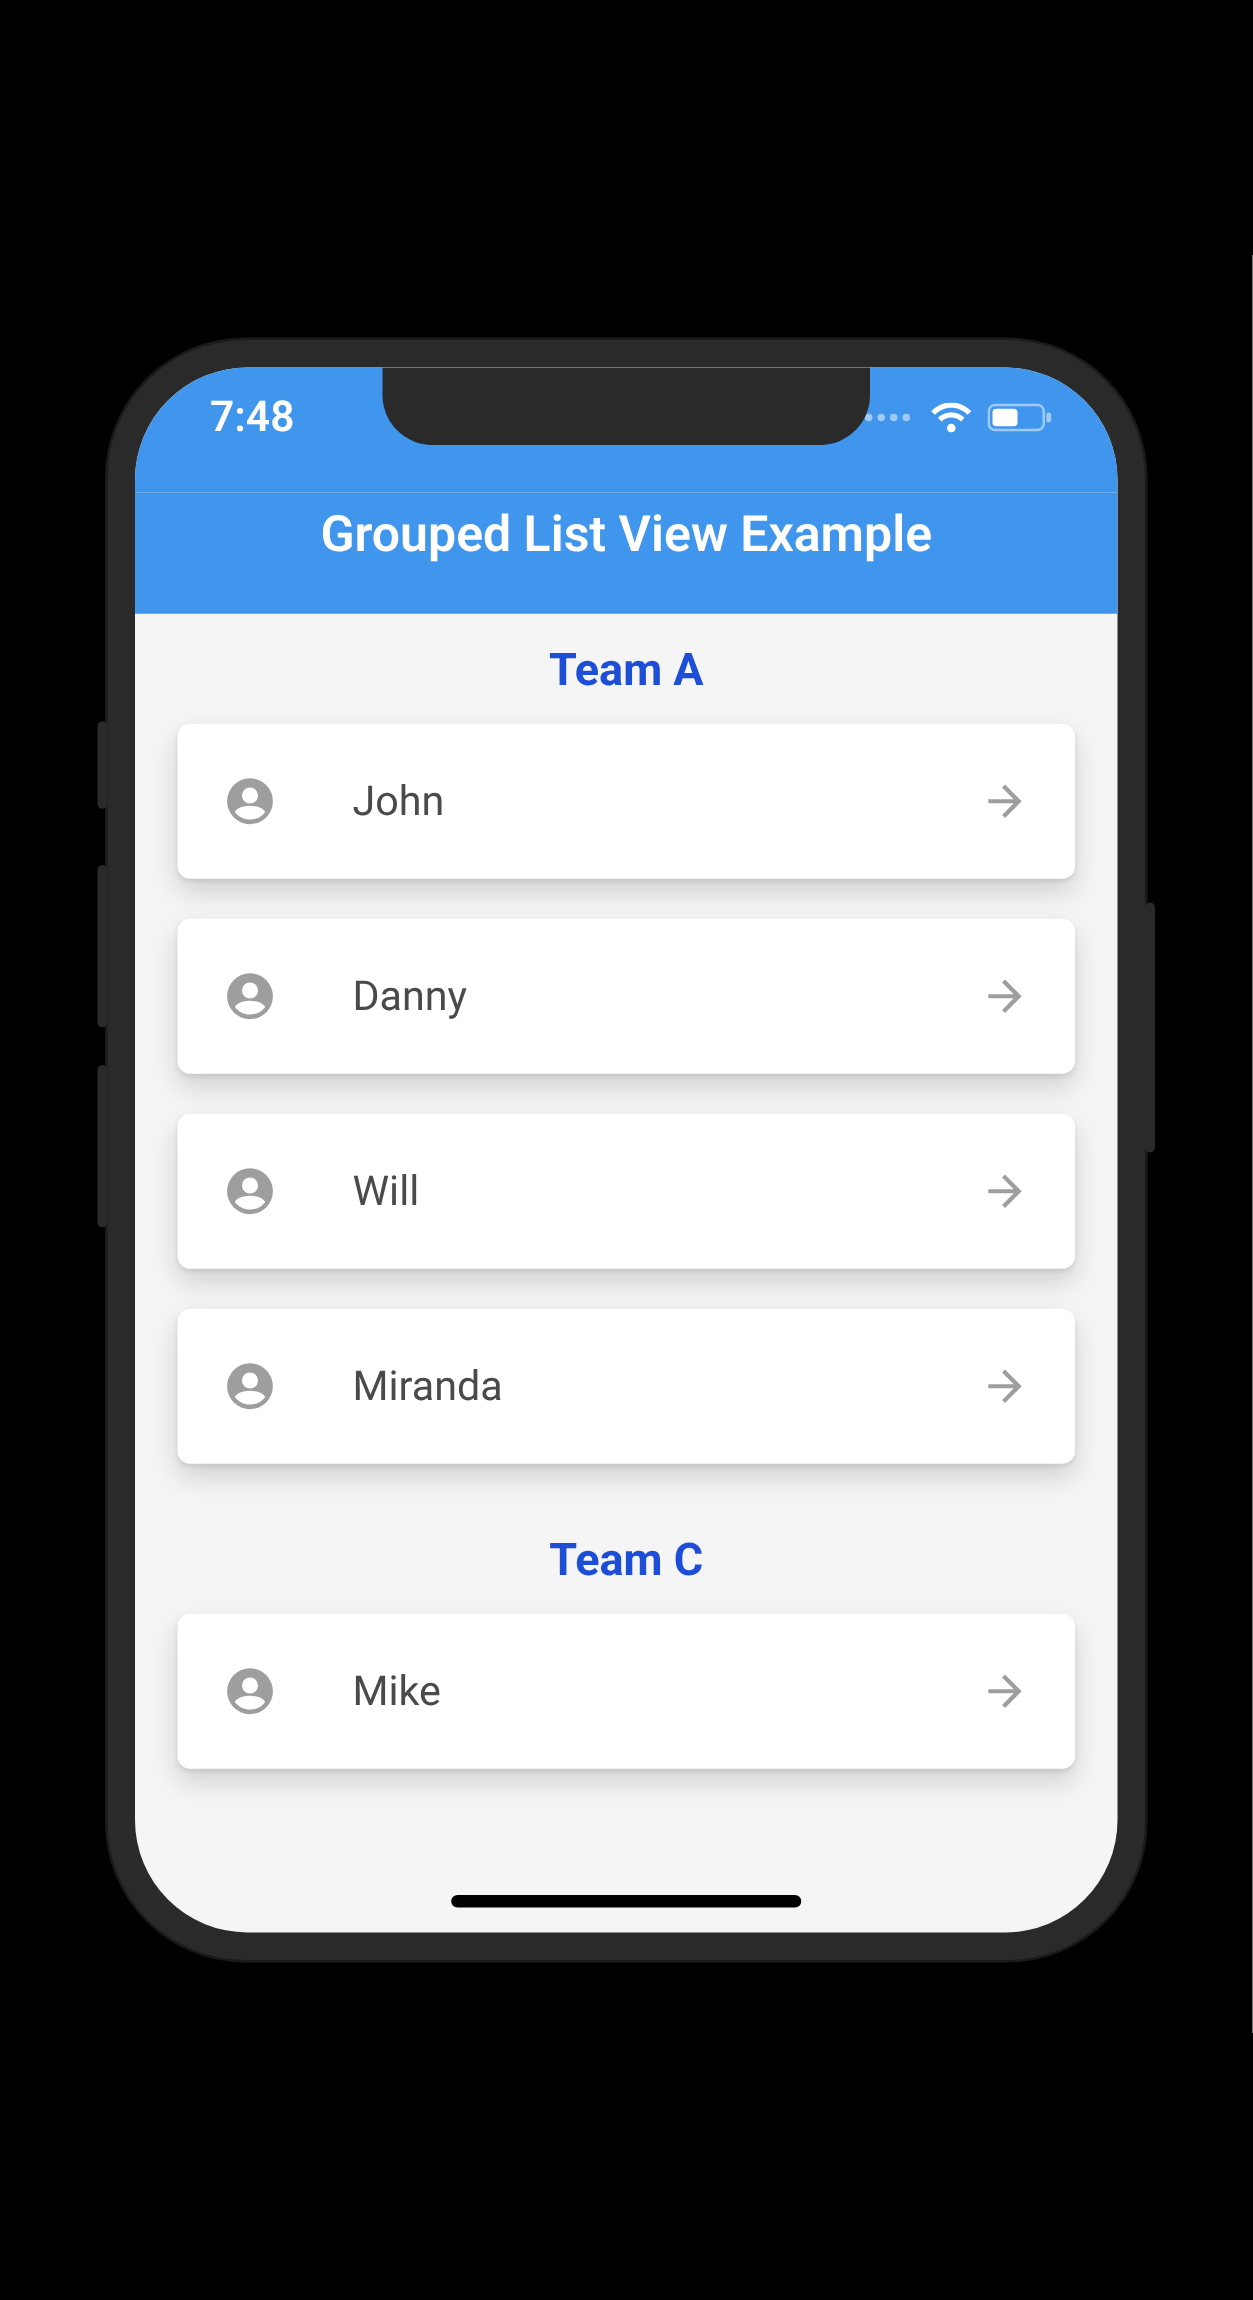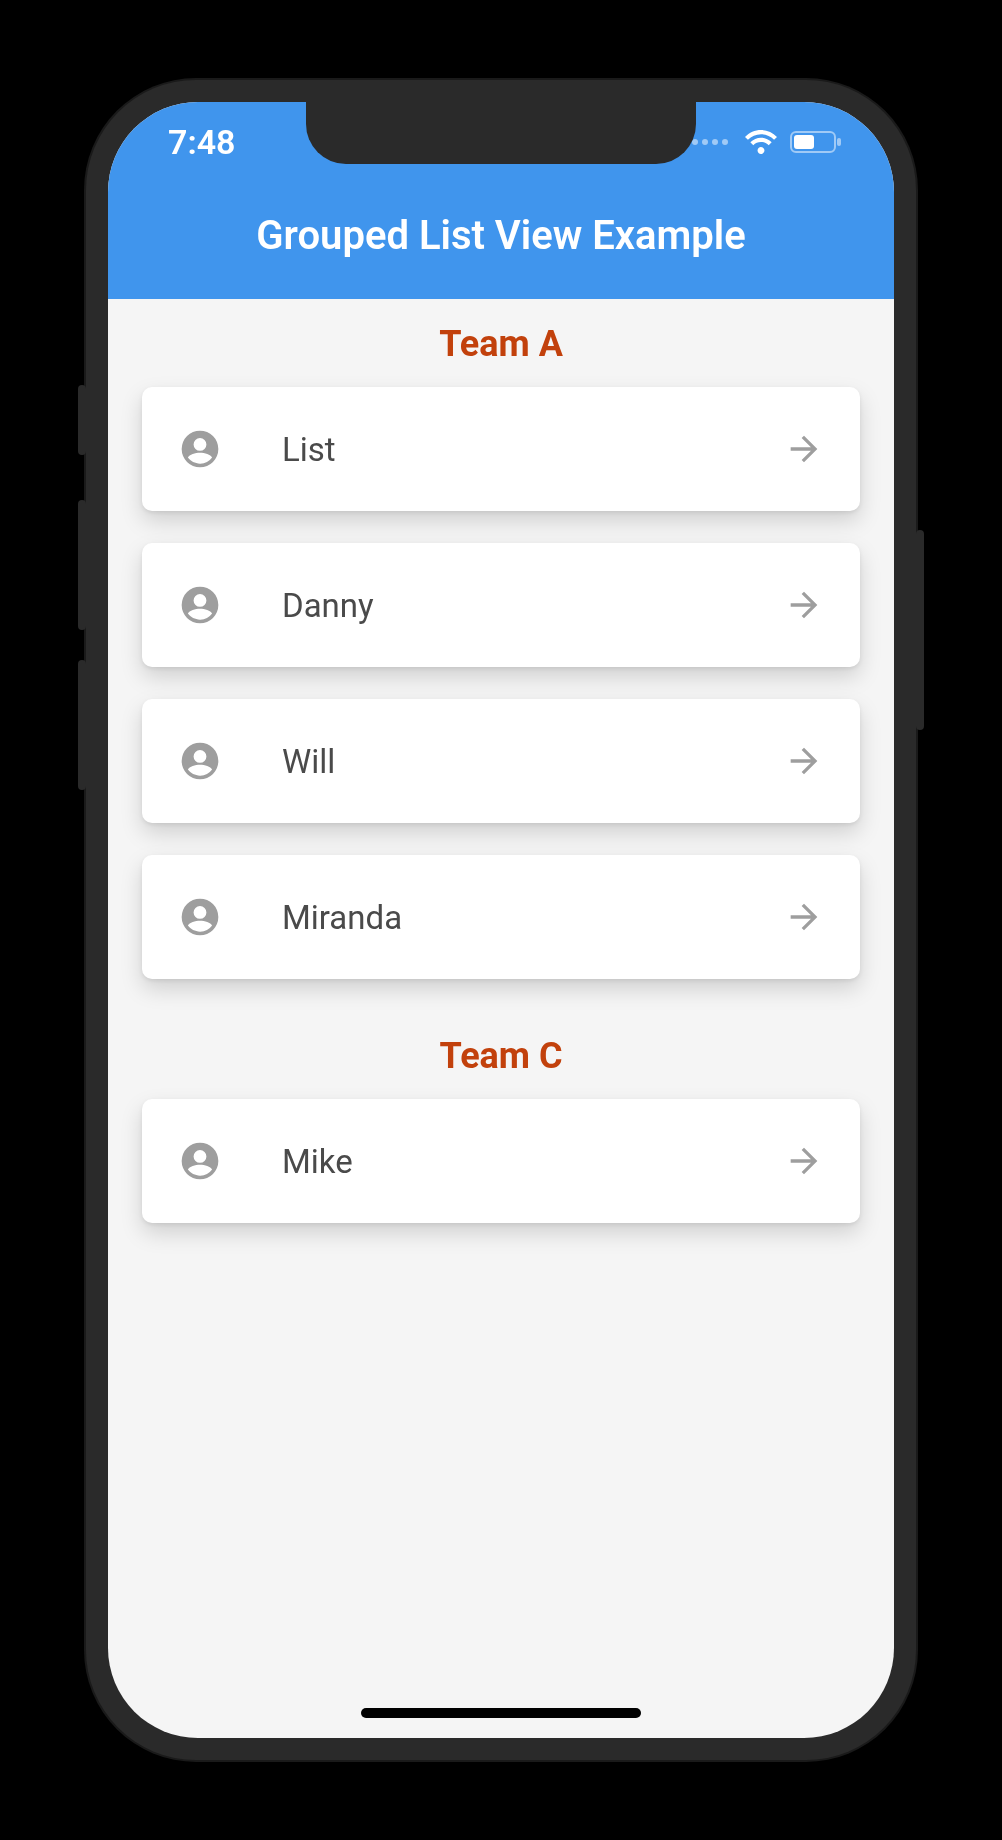--- a/index.html
+++ b/index.html
@@ -12,21 +12,21 @@
       width: 1002px;
       height: 1840px;
       font-family: -apple-system, BlinkMacSystemFont, "Segoe UI", Roboto, Helvetica, Arial, sans-serif;
       display: flex;
       align-items: center;
       justify-content: center;
       overflow: hidden;
     }
     .phone-frame {
       width: 830px;
-      height: 1680px;
+      height: 1296px;
       background: #2a2a2a;
       border-radius: 110px;
       padding: 22px;
       position: relative;
       box-shadow: 0 0 0 2px #1a1a1a;
     }
     .side-button {
       position: absolute;
       background: #2a2a2a;
       border-radius: 4px;
@@ -99,21 +99,21 @@
       font-size: 40px;
       font-weight: 600;
     }
     .content {
       padding: 0 0 40px 0;
     }
     .group-header {
       text-align: center;
       font-size: 36px;
       font-weight: 700;
-      color: #c2410c;
+      color: #1d4ed8;
       padding: 24px 0 22px 0;
     }
     .list-item {
       background: #fff;
       margin: 0 34px 32px 34px;
       border-radius: 10px;
       box-shadow: 0 10px 22px rgba(0,0,0,0.15), 0 2px 4px rgba(0,0,0,0.08);
       display: flex;
       align-items: center;
       padding: 40px 36px;
@@ -191,21 +191,21 @@
     <div class="content">
 
       <div class="group-header">Team A</div>
 
       <div class="list-item">
         <span class="person-icon">
           <svg width="44" height="44" viewBox="0 0 24 24">
               <path fill="#9e9e9e" d="M12 2a10 10 0 1 0 0 20 10 10 0 0 0 0-20zm0 4a3.5 3.5 0 1 1 0 7 3.5 3.5 0 0 1 0-7zm0 14c-2.7 0-5.1-1.3-6.6-3.3.8-1.8 4-2.7 6.6-2.7s5.8.9 6.6 2.7A8 8 0 0 1 12 20z"></path>
             </svg>
         </span>
-        <span class="item-label">List</span>
+        <span class="item-label">John</span>
         <span class="arrow-icon">
           <svg width="40" height="40" viewBox="0 0 24 24">
               <path fill="#9e9e9e" d="M4 11h12.17l-5.59-5.59L12 4l8 8-8 8-1.41-1.41L16.17 13H4v-2z"></path>
             </svg>
         </span>
       </div>
 
       <div class="list-item">
         <span class="person-icon">
           <svg width="44" height="44" viewBox="0 0 24 24">

